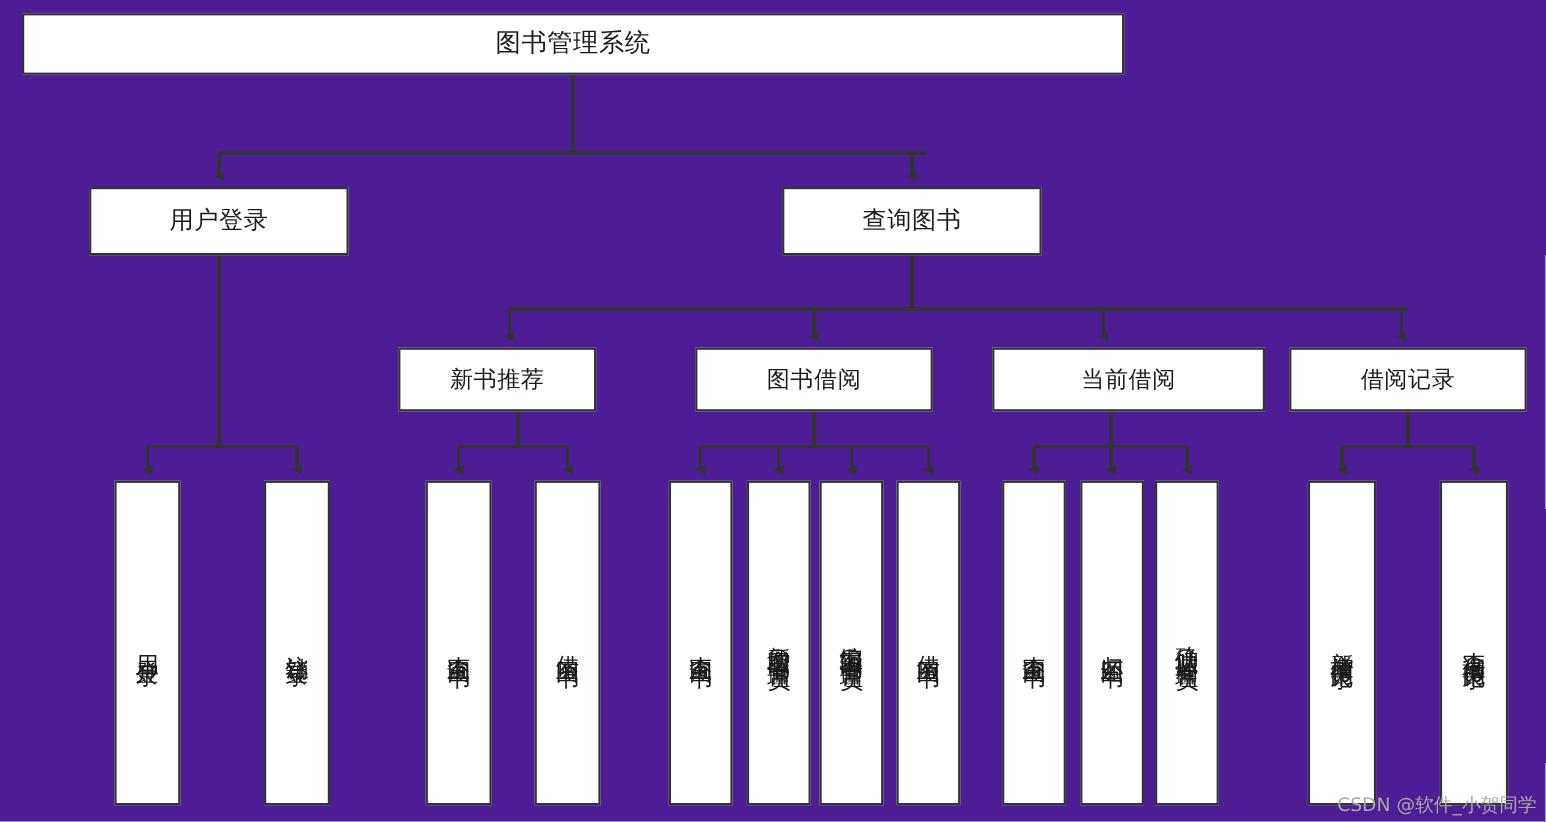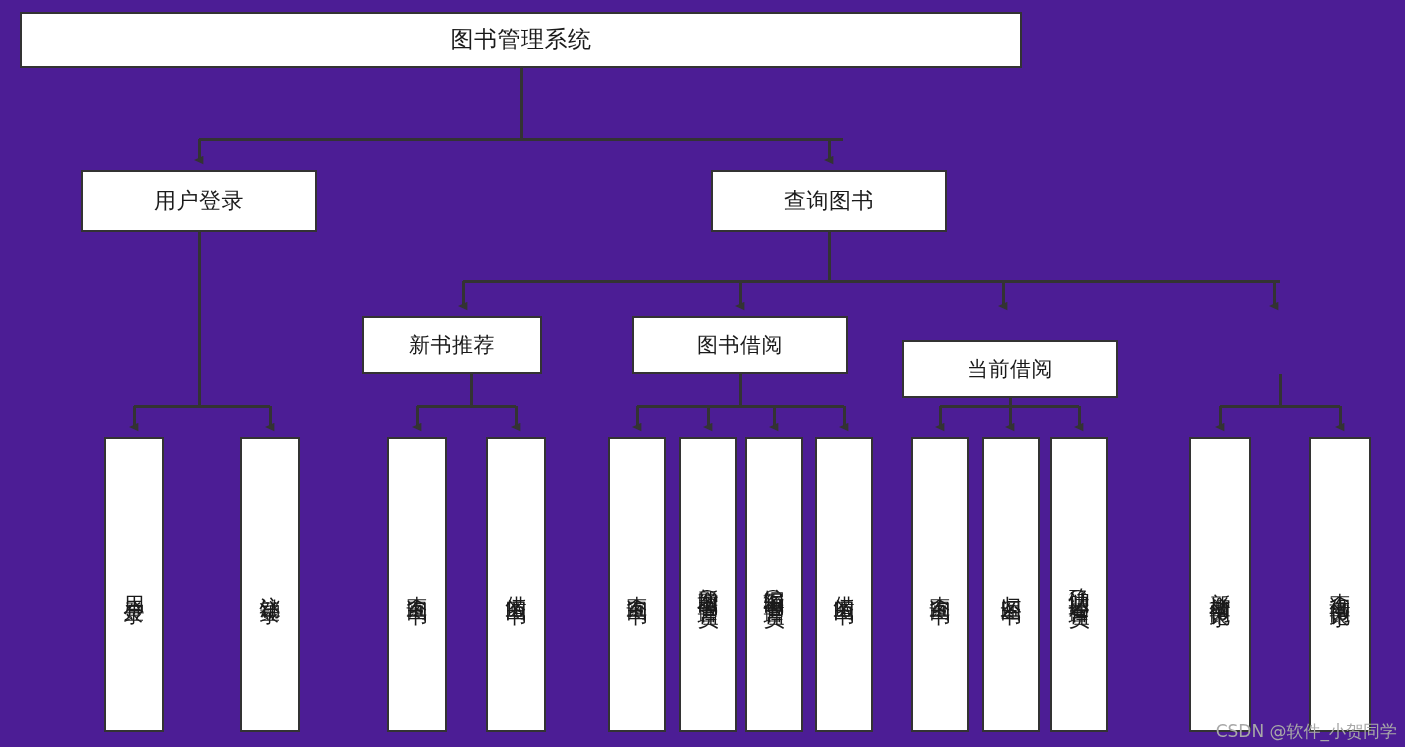--- a/index.html
+++ b/index.html
@@ -139,22 +139,25 @@
   <div class="node level1" id="node-l1-1" style="left: 711px; top: 170px; width: 236px; height: 62px;">
     <span class="label">查询图书</span>
   </div>
 
   <div class="node level2" id="node-l2-0" style="left: 362px; top: 316px; width: 180px; height: 58px;">
     <span class="label">新书推荐</span>
   </div>
   <div class="node level2" id="node-l2-1" style="left: 632px; top: 316px; width: 216px; height: 58px;">
     <span class="label">图书借阅</span>
   </div>
-  <div class="node level2" id="node-l2-2" style="left: 902px; top: 316px; width: 216px; height: 58px; margin-top: 24px;">
+  <div class="node level2" id="node-l2-2" style="left: 902px; top: 316px; width: 248px; height: 58px;">
     <span class="label">当前借阅</span>
+  </div>
+  <div class="node level2" id="node-l2-3" style="left: 1172px; top: 316px; width: 216px; height: 58px;">
+    <span class="label">借阅记录</span>
   </div>
 
   <div class="node leaf" id="node-leaf-0" style="left: 104px; top: 437px; width: 60px; height: 295px;">
     <span class="label">用户登录</span>
   </div>
   <div class="node leaf" id="node-leaf-1" style="left: 240px; top: 437px; width: 60px; height: 295px;">
     <span class="label">注销登录</span>
   </div>
   <div class="node leaf" id="node-leaf-2" style="left: 387px; top: 437px; width: 60px; height: 295px;">
     <span class="label">查询图书</span>

